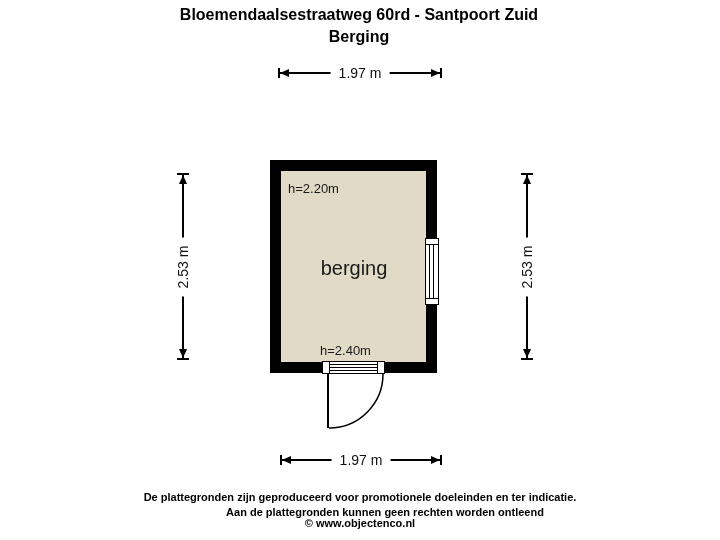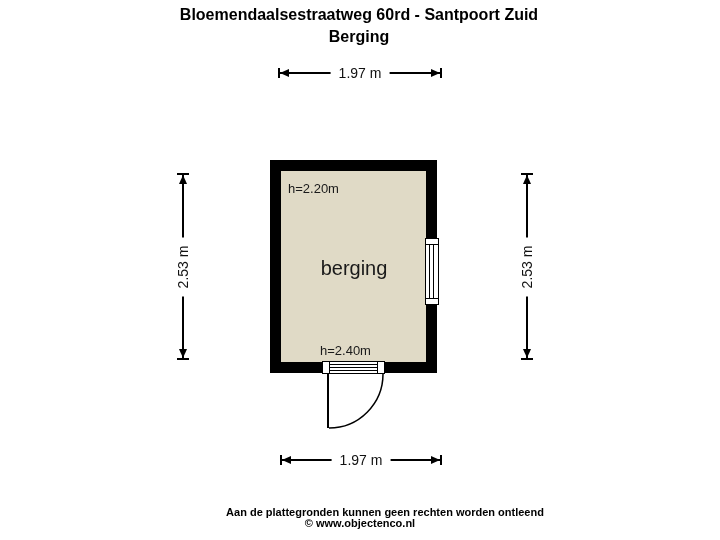--- a/index.html
+++ b/index.html
@@ -136,16 +136,17 @@
 
   <div class="dim-h" id="dimBottom">
     <div class="line"></div>
     <div class="bar-l"></div>
     <div class="bar-r"></div>
     <div class="ah-l"></div>
     <div class="ah-r"></div>
     <div class="dim-label lh">1.97 m</div>
   </div>
 
+  <div class="footer-line" id="f1">De plattegronden zijn geproduceerd voor promotionele doeleinden en ter indicatie.</div>
   <div class="footer-line" id="f2">Aan de plattegronden kunnen geen rechten worden ontleend</div>
   <div class="footer-line" id="f3">© www.objectenco.nl</div>
 
 </div>
 
 </body></html>

